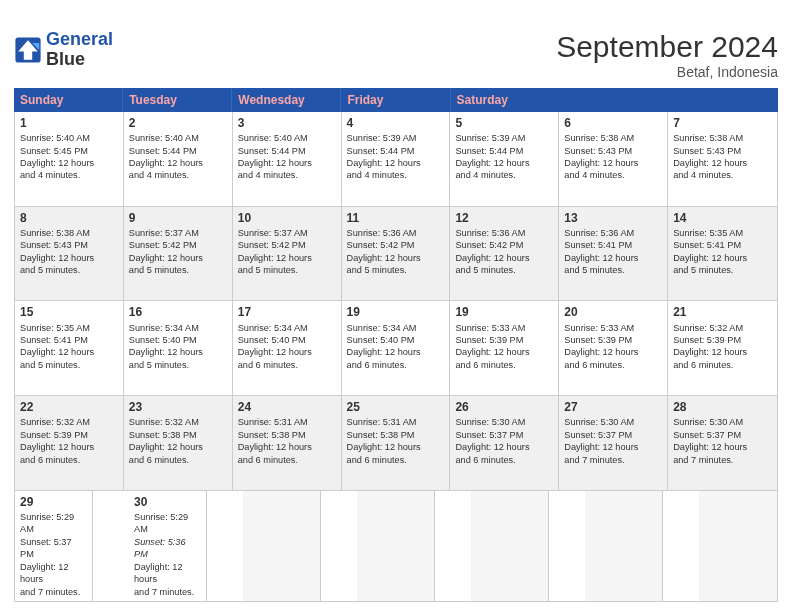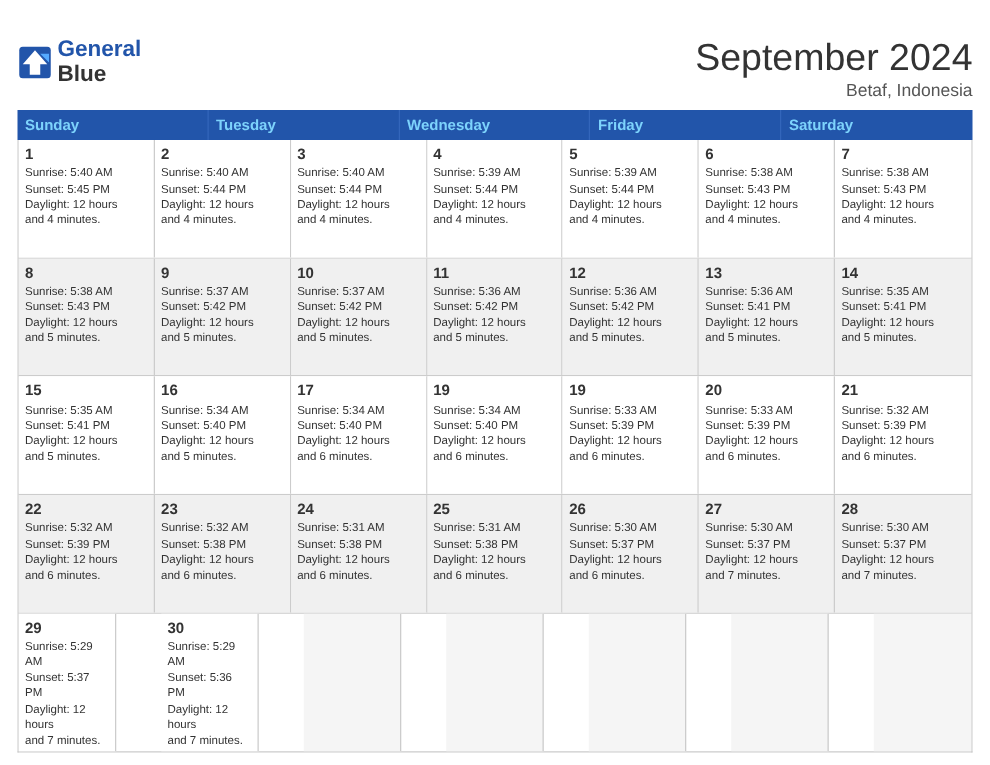--- a/index.html
+++ b/index.html
@@ -53,23 +53,23 @@
       font-size: 14px;
       color: #555;
     }
     .calendar {
       flex: 1;
       display: flex;
       flex-direction: column;
     }
     .cal-header {
       display: grid;
-      grid-template-columns: repeat(5, 1fr);
+      grid-template-columns: repeat(7, 1fr);
       background: #2255aa;
-      color: #7dd3fc;
+      color: #fca5a5;
       font-weight: bold;
       font-size: 12px;
     }
     .cal-header-cell {
       padding: 5px 6px;
       border-right: 1px solid #3366bb;
     }
     .cal-header-cell:last-child { border-right: none; }
     .cal-row {
       display: grid;
@@ -343,21 +343,21 @@
           <div class="cal-cell">
             <span class="day-num">29</span>
             <span style="display: block;">Sunrise: 5:29 AM</span>
             <span style="display: block;">Sunset: 5:37 PM</span>
             <span style="display: block;">Daylight: 12 hours</span>
             <span style="display: block;">and 7 minutes.</span>
           </div>
           <div class="cal-cell">
             <span class="day-num">30</span>
             <span style="display: block;">Sunrise: 5:29 AM</span>
-            <span style="display: block;">Sunset: 5:36 PM</span>
+            <span style="display: block; font-style: italic;">Sunset: 5:36 PM</span>
             <span style="display: block;">Daylight: 12 hours</span>
             <span style="display: block;">and 7 minutes.</span>
           </div>
           <div class="cal-cell empty"></div>
           <div class="cal-cell empty"></div>
           <div class="cal-cell empty"></div>
           <div class="cal-cell empty"></div>
           <div class="cal-cell empty"></div>
         </div>
       </div>

